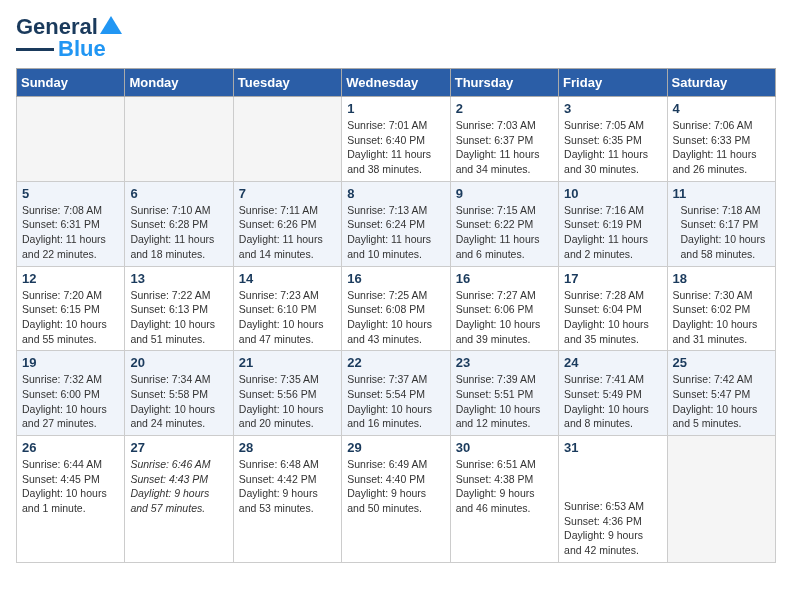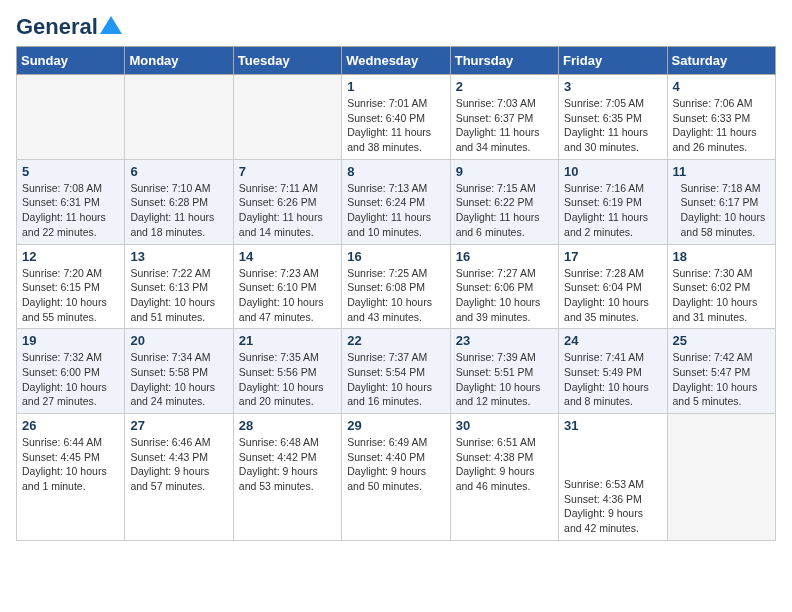--- a/index.html
+++ b/index.html
@@ -80,20 +80,24 @@
 </head>
 <body>
 
 <div class="header">
   <div class="logo">
     <div style="display:flex;align-items:flex-start;">
       <span style="font-size:22px;font-weight:bold;color:#1a3a5c;line-height:1;">General</span>
       <svg width="22" height="18" viewBox="0 0 22 18" style="margin-left:2px;">
         <polygon points="0,18 11,0 22,18" fill="#2196F3"></polygon>
       </svg>
+    </div>
+    <div style="display:flex;align-items:center;">
+      <div style="width:38px;height:3px;background:#1a3a5c;margin-right:4px;"></div>
+      <span style="font-size:22px;font-weight:bold;color:#2196F3;line-height:1;">Blue</span>
     </div>
   </div>
 </div>
 
 <table class="calendar">
   <thead>
     <tr>
     <th>Sunday</th>
         <th>Monday</th>
         <th>Tuesday</th>
@@ -293,21 +297,21 @@
       <tr>
         <td>
           <span class="day-num">26</span>
           <div class="day-info" style="white-space: pre-wrap;">Sunrise: 6:44 AM
 Sunset: 4:45 PM
 Daylight: 10 hours
 and 1 minute.</div>
         </td>
         <td>
           <span class="day-num">27</span>
-          <div class="day-info" style="white-space: pre-wrap;">Sunrise: 6:46 AM
+          <div class="day-info" style="white-space: pre-wrap; font-style: italic;">Sunrise: 6:46 AM
 Sunset: 4:43 PM
 Daylight: 9 hours
 and 57 minutes.</div>
         </td>
         <td>
           <span class="day-num">28</span>
           <div class="day-info" style="white-space: pre-wrap;">Sunrise: 6:48 AM
 Sunset: 4:42 PM
 Daylight: 9 hours
 and 53 minutes.</div>

